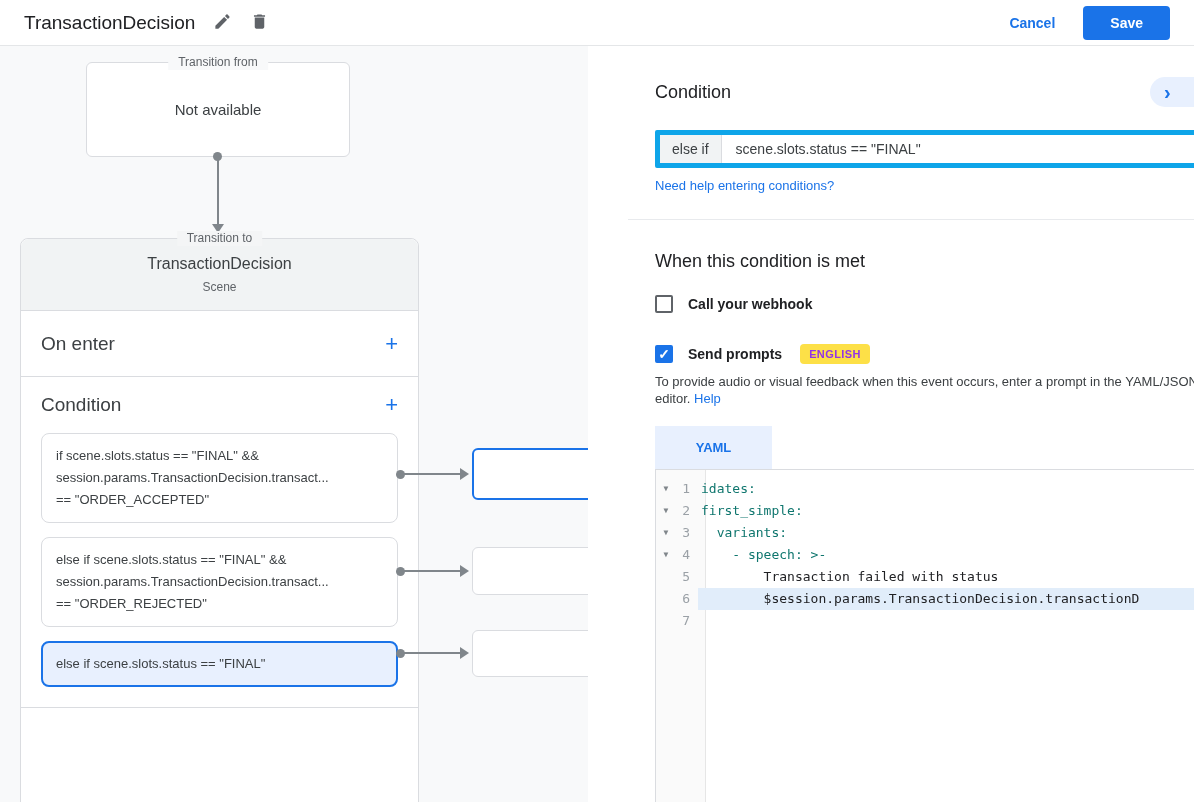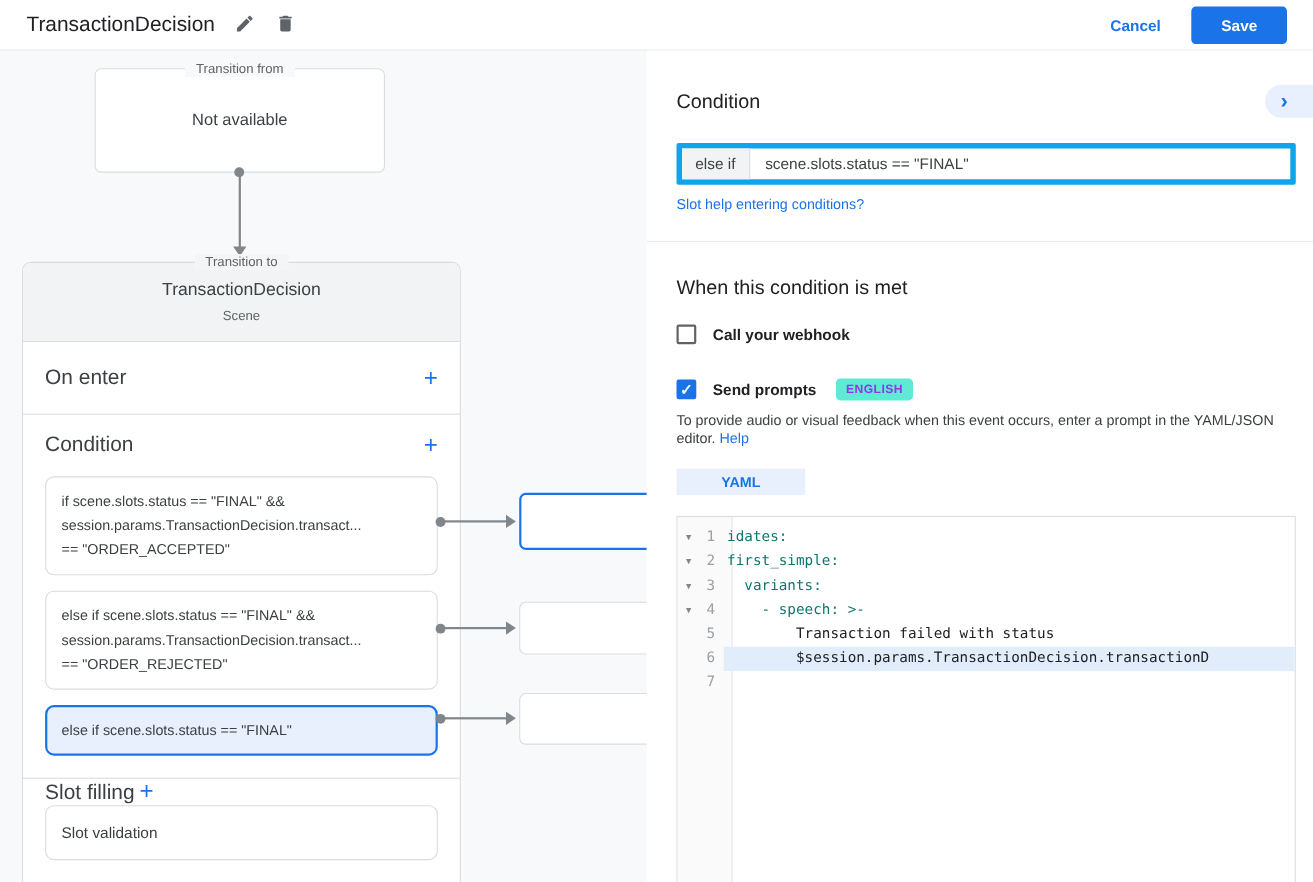--- a/index.html
+++ b/index.html
@@ -12,21 +12,21 @@
   .page-title { font-size:19px; color:#202124; }
   .icon-btn { background:none; border:none; margin-left:18px; cursor:pointer;
               display:flex; align-items:center; }
   .icon-btn svg { fill:#5f6368; width:19px; height:19px; }
   .header-spacer { flex:1; }
   .cancel-btn { background:none; border:none; color:#1a73e8; font-size:14px;
                 font-weight:600; margin-right:28px; cursor:pointer; font-family:inherit; }
   .save-btn { background:#1a73e8; color:#fff; border:none; border-radius:4px;
               font-size:14px; font-weight:600; padding:9px 27px; cursor:pointer; font-family:inherit; }
 
-  .main { display:flex; height:756px; }
+  .main { display:flex; height:756px;gap:40px; }
 
   
   .canvas { position:relative; width:588px; height:100%; background:#f8f9fa; overflow:hidden; }
 
   .tf-box { position:absolute; left:86px; top:16px; width:264px; height:95px;
             background:#fff; border:1px solid #dadce0; border-radius:6px;
             display:flex; align-items:center; justify-content:center; }
   .box-legend { position:absolute; top:-8px; left:50%; transform:translateX(-50%);
                 background:#f8f9fa; padding:0 10px; font-size:12px; color:#5f6368;
                 white-space:nowrap; line-height:15px; }
@@ -96,29 +96,29 @@
 
   .check-row { position:absolute; left:27px; display:flex; align-items:center; }
   .check-row.webhook { top:249px; }
   .check-row.prompts { top:298px; }
   .checkbox { width:18px; height:18px; border:2px solid #5f6368; border-radius:2px;
               background:#fff; margin-right:15px; cursor:pointer; flex:none; }
   .checkbox.checked { background:#1a73e8; border-color:#1a73e8; color:#fff;
                       display:flex; align-items:center; justify-content:center;
                       font-size:14px; font-weight:700; line-height:1; }
   .check-label { font-size:14px; font-weight:700; color:#202124; }
-  .lang-badge { margin-left:18px; background:#5eead4; color:#9334e6; font-size:11px;
+  .lang-badge { margin-left:18px; background:#fde047; color:#9334e6; font-size:11px;
                 font-weight:700; letter-spacing:.4px; padding:4px 9px; border-radius:4px; }
 
   .prompt-desc { position:absolute; left:27px; top:327px; width:560px; font-size:13px;
                  line-height:17px; color:#3c4043; }
   .inline-help { color:#1a73e8; text-decoration:none; cursor:pointer; }
 
   .editor-tabs { position:absolute; left:27px; top:380px; display:flex; }
-  .tab { width:117px; height:24px; display:flex; align-items:center; justify-content:center;
+  .tab { width:117px; height:43px; display:flex; align-items:center; justify-content:center;
          font-size:13px; font-weight:700; color:#5f6368; cursor:pointer; }
   .tab.active { background:#e8f0fe; color:#1a73e8; }
 
   .editor { position:absolute; left:27px; top:423px; width:563px; height:380px;
             border:1px solid #dadce0; font-family:"DejaVu Sans Mono", monospace;
             font-size:13px; overflow:hidden; background:#fff; }
   .gutter-bg { position:absolute; left:0; top:0; bottom:0; width:50px; background:#fafafa;
                border-right:1px solid #e6e6e6; }
   .code-rows { position:relative; padding-top:8px; }
   .code-row { display:flex; height:22px; line-height:22px; }
@@ -185,29 +185,20 @@
         <div class="cond-card">
           <div>else if scene.slots.status == "FINAL" &amp;&amp;</div>
           <div>session.params.TransactionDecision.transact...</div>
           <div>== "ORDER_REJECTED"</div>
         </div>
         <div class="cond-card selected">
           <div>else if scene.slots.status == "FINAL"</div>
         </div>
       </div>
 
-      <div class="section-last">
-        <div class="block-head">
-          <span class="section-label">Slot filling</span>
-          <span class="add-icon">+</span>
-        </div>
-        <div class="handler-card">
-          <span>Slot validation</span>
-        </div>
-      </div>
     </div>
 
     <div class="conn-dot" style="left:396px; top:424px;"></div>
     <div class="harrow-line" style="left:402px; top:427px; width:58px;"></div>
     <div class="harrow-head" style="left:460px; top:422px;"></div>
     <div class="target-box selected" style="top:402px; height:52px;"></div>
 
     <div class="conn-dot" style="left:396px; top:521px;"></div>
     <div class="harrow-line" style="left:402px; top:524px; width:58px;"></div>
     <div class="harrow-head" style="left:460px; top:519px;"></div>
@@ -220,21 +211,21 @@
   </div>
 
   <div class="panel">
     <div class="panel-title">Condition</div>
     <button class="collapse-pill"><span>›</span></button>
 
     <div class="cond-input-group">
       <div class="cond-prefix">else if</div>
       <input class="cond-input" value="scene.slots.status == &quot;FINAL&quot;" style="">
     </div>
-    <a class="help-link">Slot help entering conditions?</a>
+    <a class="help-link">Need help entering conditions?</a>
 
     <div class="panel-divider"></div>
 
     <div class="when-title">When this condition is met</div>
 
     <div class="check-row webhook">
       <div class="checkbox"></div>
       <span class="check-label">Call your webhook</span>
     </div>
 

